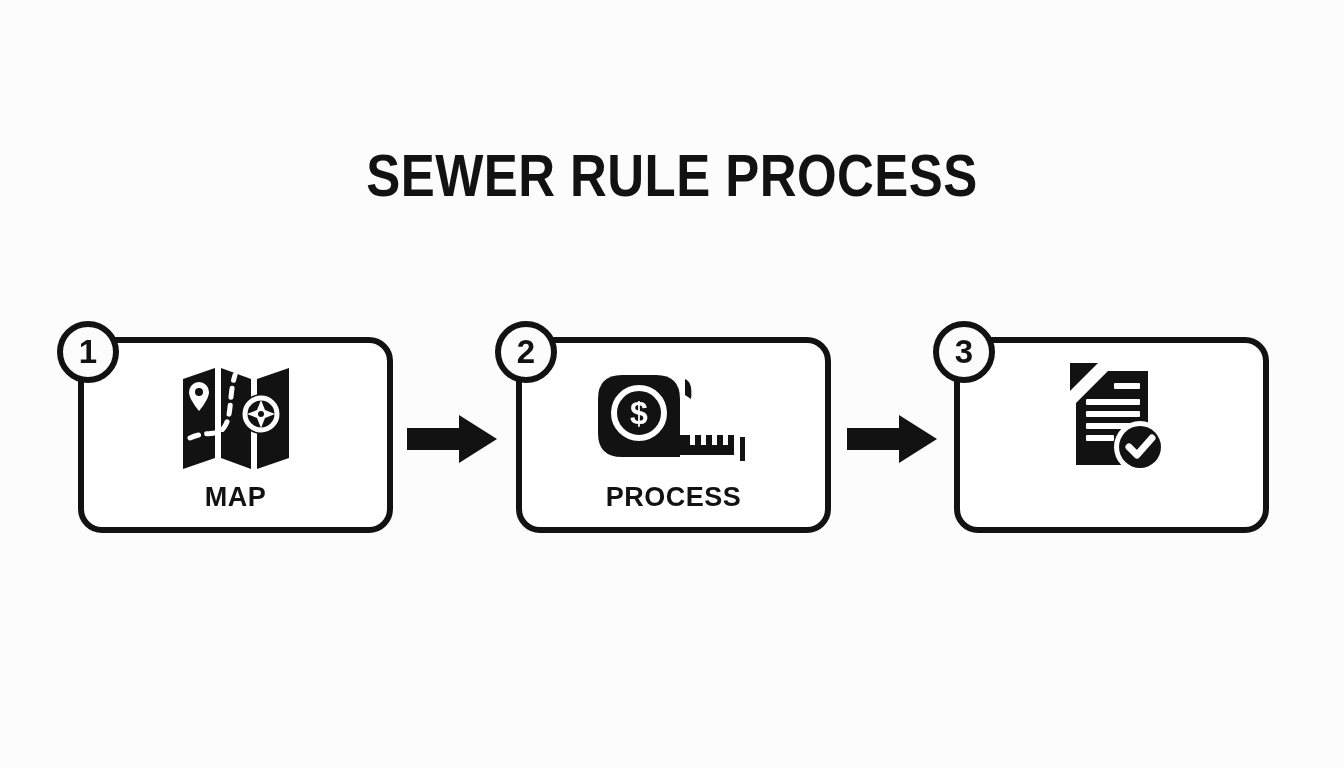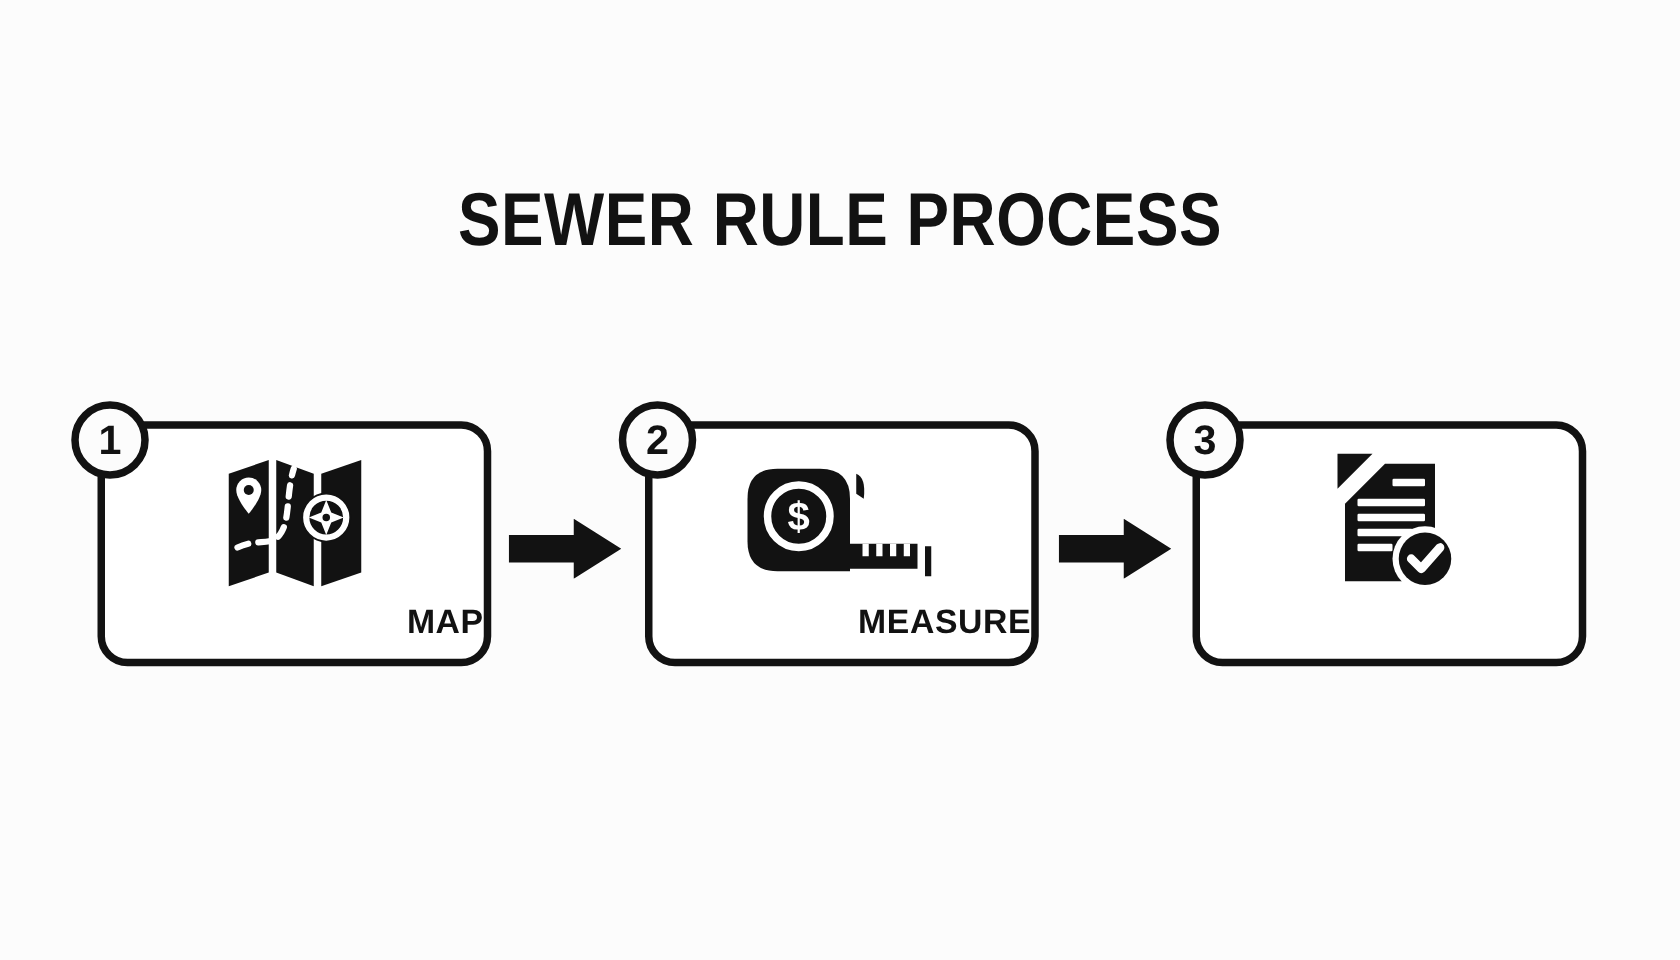--- a/index.html
+++ b/index.html
@@ -47,21 +47,21 @@
     position: absolute;
     top: 0; left: 0; right: 0; height: 148px;
     display: flex;
     align-items: center;
     justify-content: center;
     color: var(--ink);
   }
   .step-label {
     position: absolute;
     bottom: 14px; left: 0; right: 0;
-    text-align: right;
+    text-align: center;
     font-size: 27px;
     font-weight: 800;
     letter-spacing: 0.5px;
     color: var(--ink);
   }
   .badge {
     position: absolute;
     top: 321px;
     width: 62px; height: 62px;
     background: var(--background);
@@ -137,21 +137,21 @@
 
         <rect fill="currentColor" x="86" y="64" width="54" height="20"></rect>
         <rect fill="#ffffff" x="96" y="64" width="5" height="10"></rect>
         <rect fill="#ffffff" x="107" y="64" width="5" height="10"></rect>
         <rect fill="#ffffff" x="118" y="64" width="5" height="10"></rect>
         <rect fill="#ffffff" x="129" y="64" width="5" height="10"></rect>
 
         <rect fill="currentColor" x="146" y="66" width="5" height="24"></rect>
       </svg>
     </div>
-    <div class="step-label">MEASURE</div>
+    <div class="step-label">PROCESS</div>
   </div>
   <div class="badge badge-2">
     <span>2</span>
   </div>
 
   <div class="arrow arrow-2">
     <svg width="90" height="48" viewBox="0 0 90 48" aria-hidden="true">
       <polygon fill="currentColor" points="0,13 52,13 52,0 90,24 52,48 52,35 0,35"></polygon>
     </svg>
   </div>

